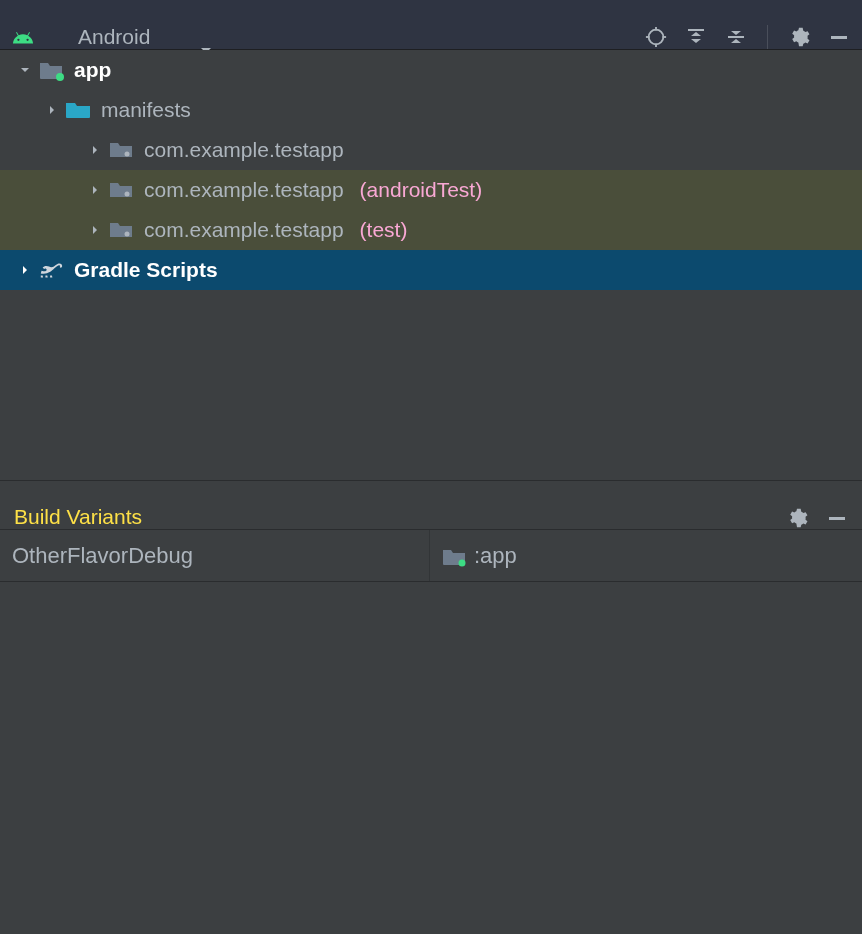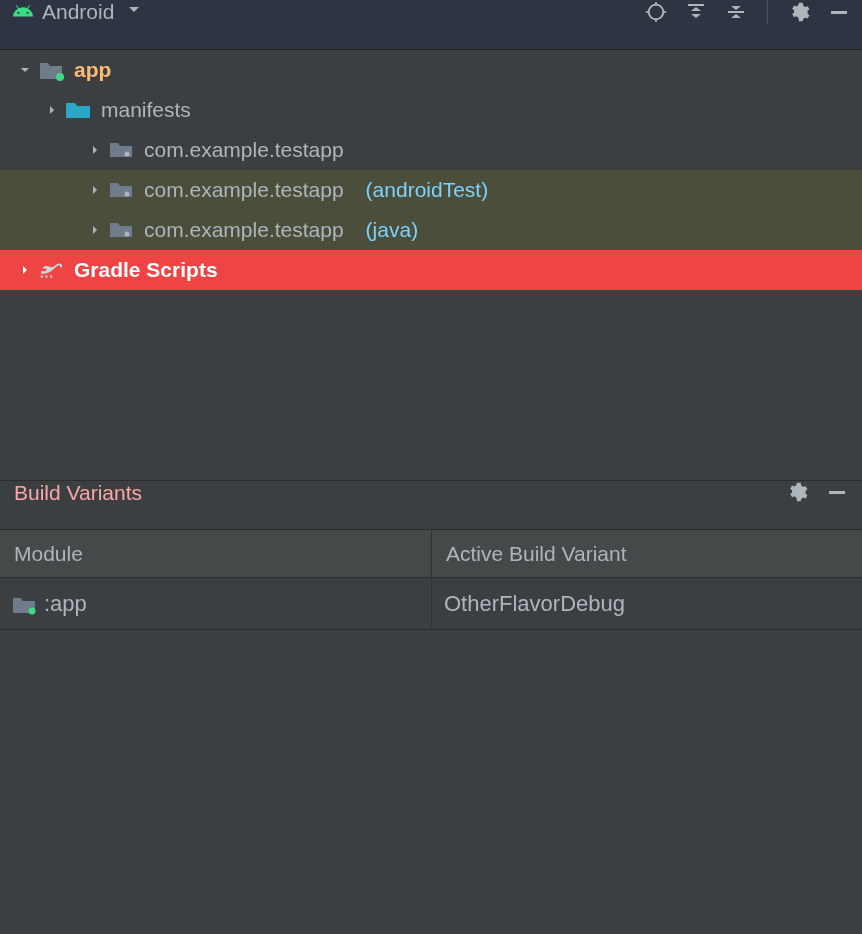--- a/index.html
+++ b/index.html
@@ -12,23 +12,24 @@
     display: flex;
     flex-direction: column;
     overflow: hidden;
   }
 
   
   .project-header {
     height: 50px;
     background: #2f3442;
     display: flex;
-    align-items: flex-start;
+    align-items: flex-end;
     padding: 0 12px;
     border-bottom: 1px solid #1e1f22;
+    gap: 36px;
   }
   .android-icon {
     width: 22px;
     height: 22px;
     margin-right: 8px;
     display: flex;
     align-items: center;
     justify-content: center;
   }
   .project-title {
@@ -70,23 +71,23 @@
     overflow: hidden;
   }
   .tree-row {
     height: 40px;
     display: flex;
     align-items: center;
     font-size: 21px;
     color: #adb5bd;
     cursor: pointer;
   }
-  .tree-row.bold { font-weight: 700; color: #fdba74; }
+  .tree-row.bold { font-weight: 700; color: #ffffff; }
   .tree-row.selected {
-    background: #ef4444;
+    background: #0c4a6e;
     color: #ffffff;
   }
   .tree-row.selected .tree-label,
   .tree-row.selected svg { color: #ffffff; }
   .tree-row.highlighted {
     background: #4a4e3a;
   }
   .chevron {
     width: 14px;
     display: flex;
@@ -100,33 +101,33 @@
   .tree-icon {
     margin-right: 10px;
     display: flex;
     align-items: center;
     justify-content: center;
     width: 26px;
     height: 22px;
     position: relative;
   }
   .tree-label { white-space: nowrap; }
-  .tree-suffix { color: #7dd3fc; margin-left: 22px; }
+  .tree-suffix { color: #f9a8d4; margin-left: 16px; }
 
   
   .variants-header {
     height: 50px;
     background: #3c3f41;
     border-top: 1px solid #2a2c2e;
     border-bottom: 1px solid #2a2c2e;
     display: flex;
-    align-items: flex-start;
+    align-items: flex-end;
     padding: 0 14px;
     font-size: 21px;
-    color: #fca5a5;
+    color: #fde047;
   }
   .variants-table {
     background: #3c3f41;
   }
   .variants-thead {
     display: flex;
     height: 48px;
     background: #45494a;
     border-bottom: 1px solid #2a2c2e;
   }
@@ -292,21 +293,21 @@
           <path fill="#adb5bd" d="M4 2l4 4-4 4z"></path>
         </svg>
     </span>
     <span class="tree-icon">
       <svg width="24" height="20" viewBox="0 0 24 20">
           <path fill="#6e7c8c" d="M1 3h8l2 3h12v11H1z"></path>
           <circle cx="18" cy="14" r="2.5" fill="#adb5bd"></circle>
         </svg>
     </span>
     <span class="tree-label">com.example.testapp</span>
-    <span class="tree-suffix">(java)</span>
+    <span class="tree-suffix">(test)</span>
   </div>
 
 
   <div class="tree-row selected bold indent-0">
     <span class="chevron">
       <svg width="12" height="12" viewBox="0 0 12 12">
           <path fill="#ffffff" d="M4 2l4 4-4 4z"></path>
         </svg>
     </span>
     <span class="tree-icon">
@@ -328,33 +329,29 @@
     </svg>
   </span>
   <span class="icon-btn">
     <svg width="20" height="20" viewBox="0 0 20 20">
         <rect x="2" y="9" width="16" height="3" fill="#adb5bd"></rect>
       </svg>
   </span>
 </div>
 
 <div class="variants-table">
-  <div class="variants-thead">
-    <div class="variants-th col-module">Module</div>
-    <div class="variants-th col-variant">Active Build Variant</div>
-  </div>
   <div class="variants-tr">
+    <div class="variants-td col-variant">
+      <span>OtherFlavorDebug</span>
+    </div>
     <div class="variants-td col-module">
       <span class="module-folder">
         <svg width="24" height="20" viewBox="0 0 24 20">
           <path fill="#6e7c8c" d="M1 3h8l2 3h12v11a1 1 0 0 1-1 1H2a1 1 0 0 1-1-1V3z"></path>
           <circle cx="20" cy="16" r="3.5" fill="#3ddc84"></circle>
         </svg>
       </span>
       <span>:app</span>
     </div>
-    <div class="variants-td col-variant">
-      <span>OtherFlavorDebug</span>
-    </div>
   </div>
 </div>
 
 <div class="variants-empty"></div>
 
 </body></html>

